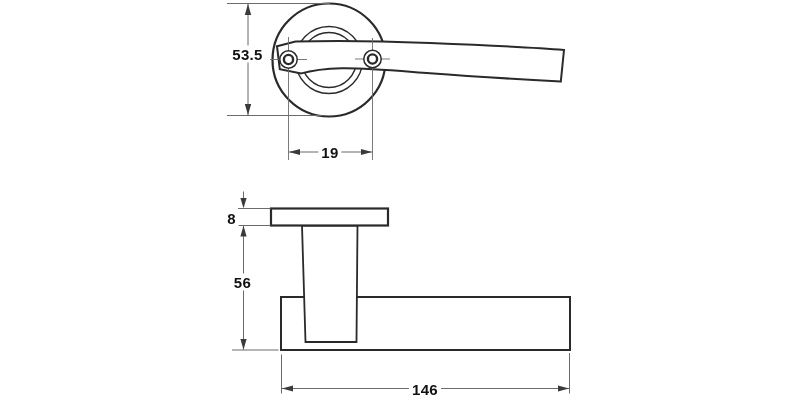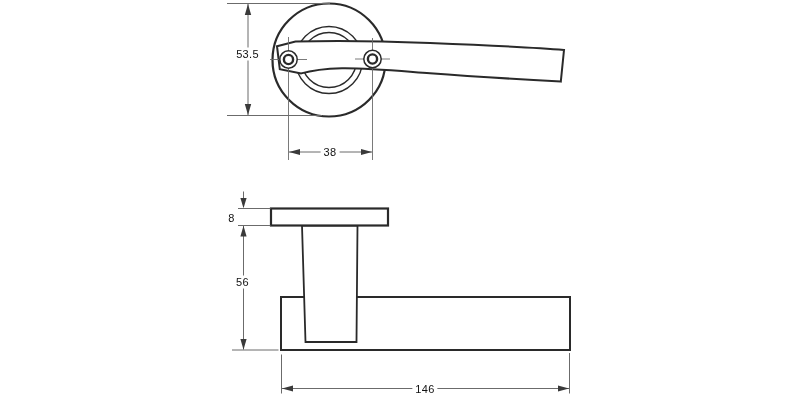--- a/index.html
+++ b/index.html
@@ -8,21 +8,21 @@
   svg{position:absolute;left:0;top:0;}
   .obj{fill:#fff;stroke:var(--line,#2a2a2a);stroke-width:2;stroke-linejoin:miter;}
   .obj-thick{fill:#fff;stroke:var(--line,#2a2a2a);stroke-width:2.2;}
   .obj-thin{fill:none;stroke:var(--line,#2a2a2a);stroke-width:1.4;}
   .dim{fill:none;stroke:var(--dim,#6b6b6b);stroke-width:1;}
   .cl{fill:none;stroke:var(--dim,#6b6b6b);stroke-width:0.9;}
   .arrow{fill:#3a3a3a;stroke:none;}
   .screw-outer{fill:#fff;stroke:var(--line,#2a2a2a);stroke-width:1.5;}
   .screw-inner{fill:#fff;stroke:var(--line,#2a2a2a);stroke-width:2.4;}
   .dim-label{position:absolute;transform:translate(-50%,-50%);background:var(--bg,#fff);
-             color:var(--text,#111);font-weight:400;font-size:11px;line-height:1;
+             color:var(--text,#111);font-weight:700;font-size:15px;line-height:1;
              padding:1px 3px;letter-spacing:0.3px;white-space:nowrap;}
 </style>
 </head>
 <body>
 
 <div id="stage">
 
   <svg width="800" height="400" viewBox="0 0 800 400">
 
     <g>
@@ -97,20 +97,20 @@
       <line class="dim" x1="281.5" y1="354.5" x2="281.5" y2="393.5"></line>
       <line class="dim" x1="569.5" y1="353" x2="569.5" y2="393.5"></line>
       <line class="dim" x1="282" y1="388.5" x2="569" y2="388.5"></line>
       <polygon class="arrow" points="282,388.5 293,385.4 293,391.6"></polygon>
       <polygon class="arrow" points="569,388.5 558,385.4 558,391.6"></polygon>
     </g>
   </svg>
 
   <div class="dim-label" style="left:247.5px;top:54px;">53.5</div>
 
-  <div class="dim-label" style="left:330px;top:152px;">38</div>
+  <div class="dim-label" style="left:330px;top:152px;">19</div>
 
   <div class="dim-label" style="left:231.5px;top:217.5px;">8</div>
 
   <div class="dim-label" style="left:242.5px;top:281.5px;">56</div>
 
   <div class="dim-label" style="left:425px;top:389px;">146</div>
 </div>
 
 </body></html>

